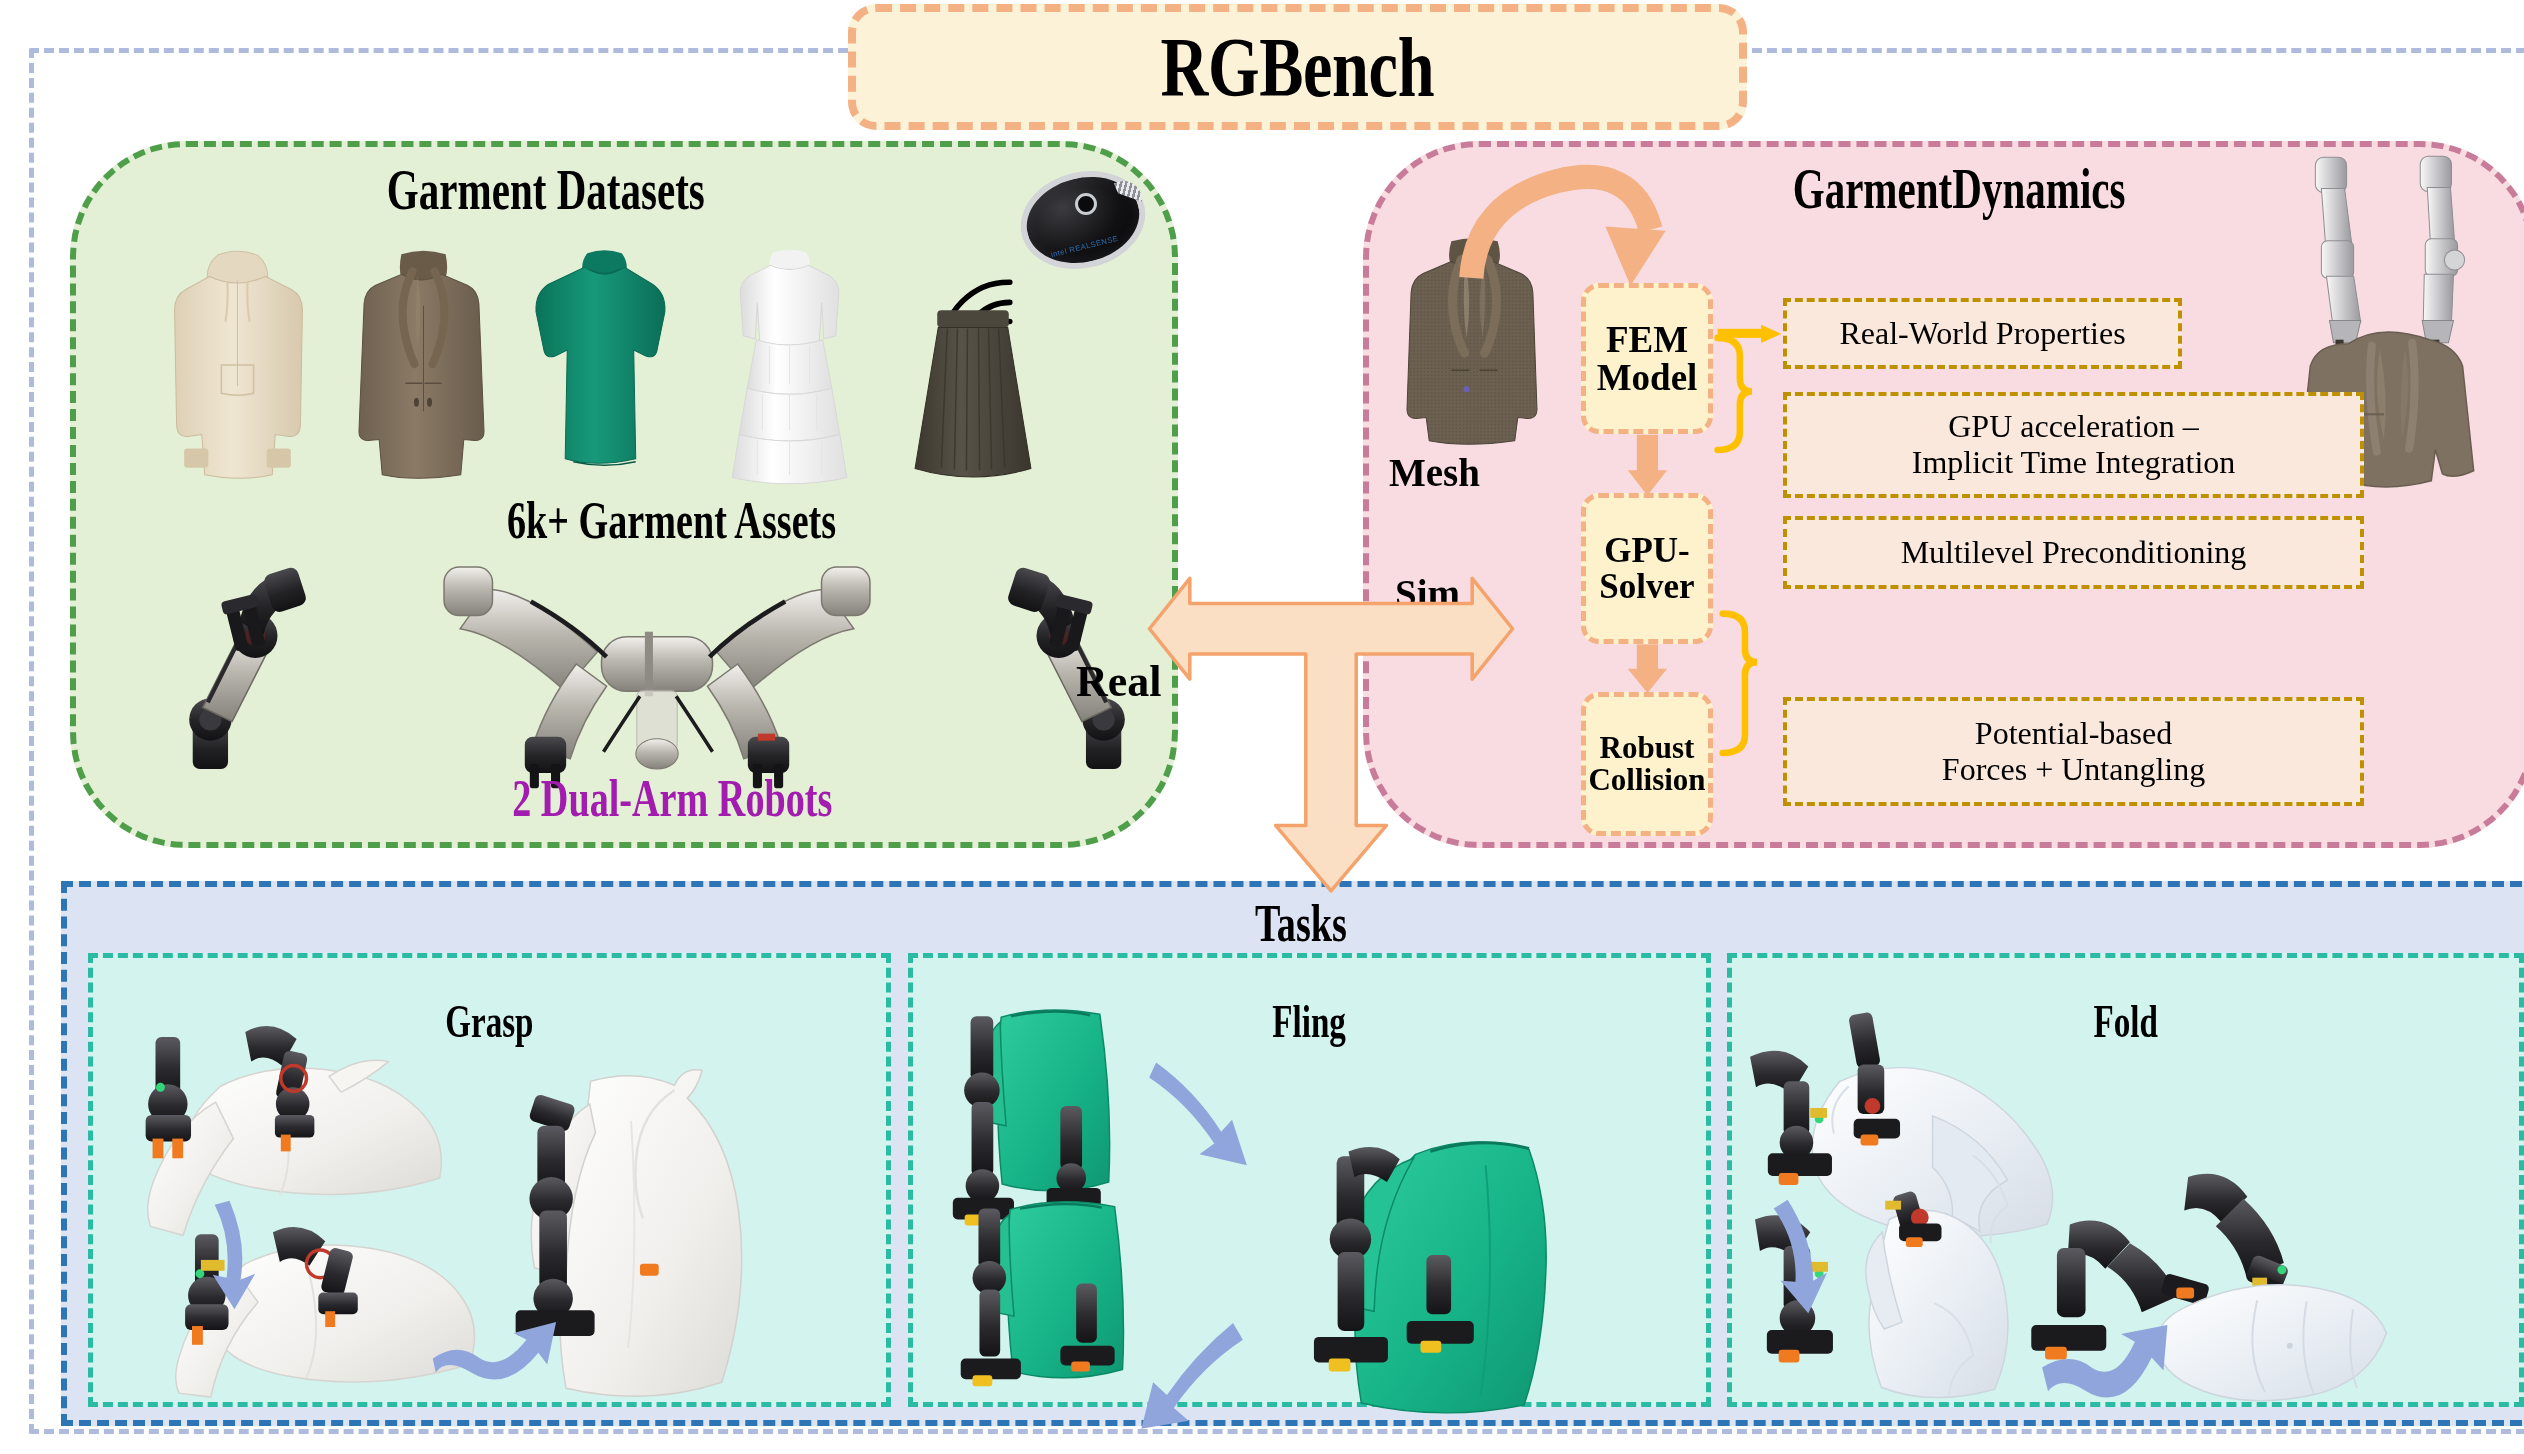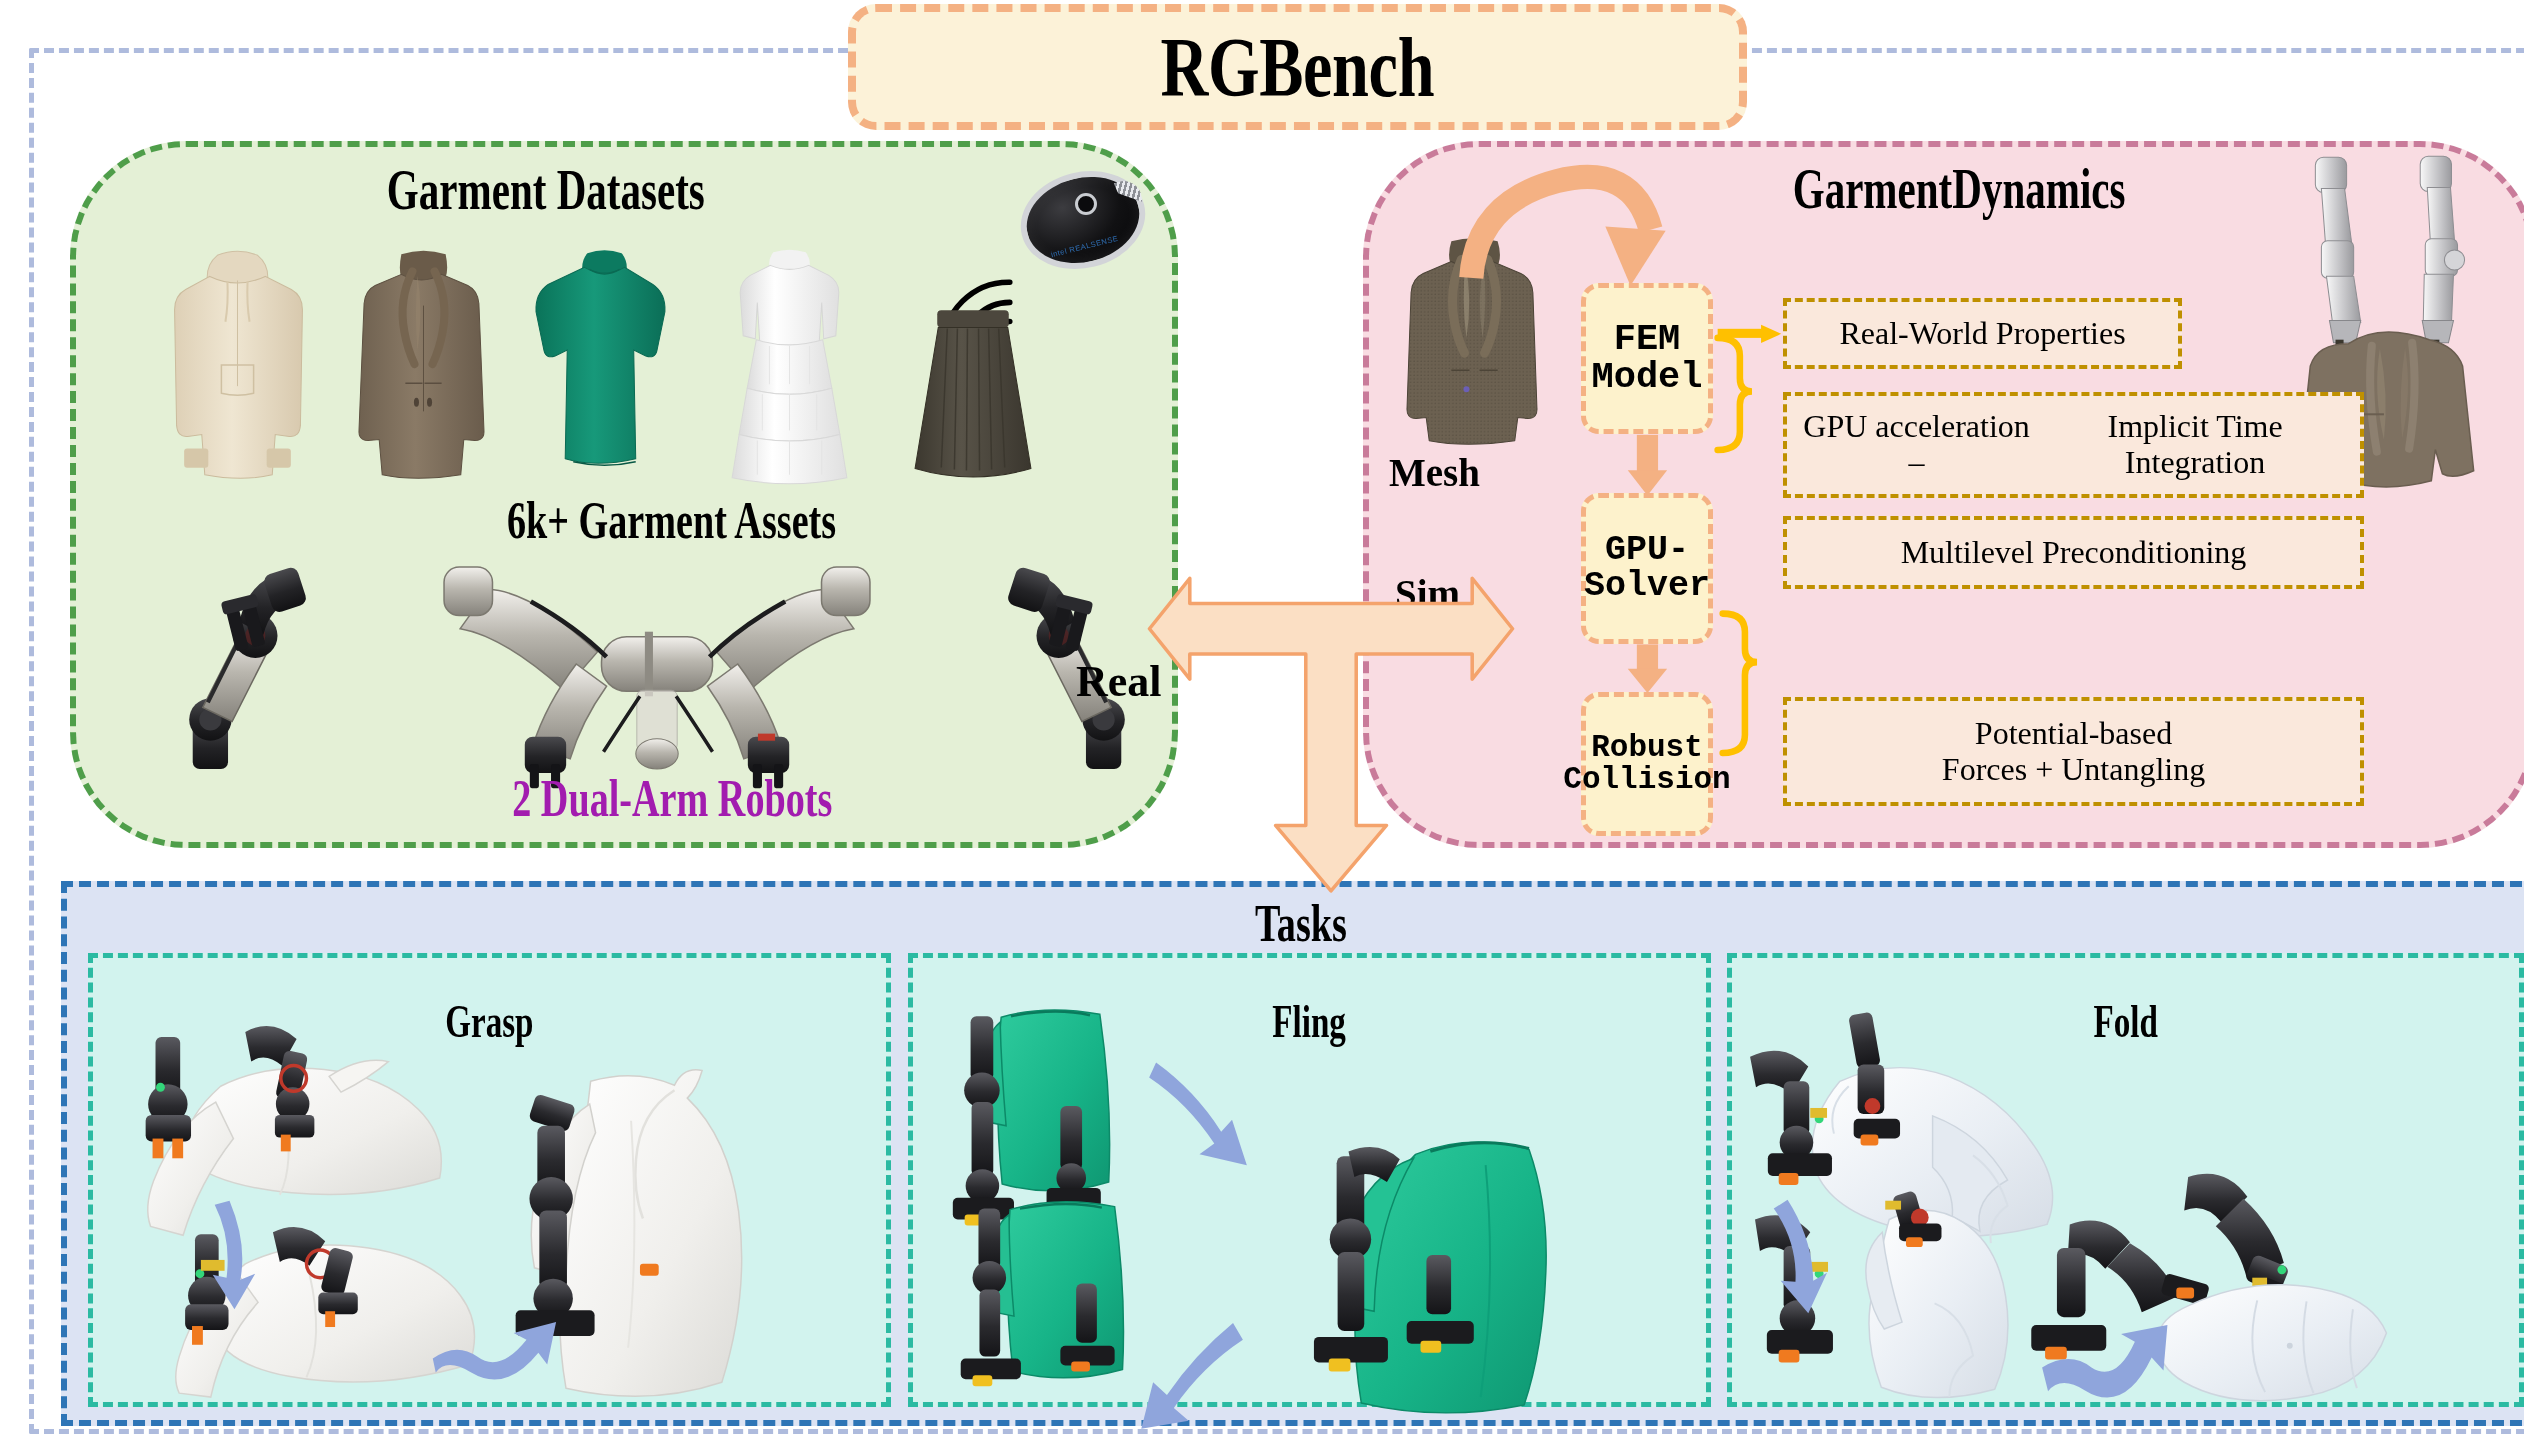--- a/index.html
+++ b/index.html
@@ -143,21 +143,20 @@
     background: #fdf2cc;
     border: 5.6px dashed #f4b183;
     border-radius: 18px;
     display: flex; flex-direction: column;
     align-items: center; justify-content: center;
     text-align: center;
     color: #000;
     font-weight: 700;
     line-height: 1.02;
     z-index: 4;
-    font-family: Liberation Mono, monospace;
   }
   #box-fem    { left: 212px; top: 136px;  width: 132px; height: 151px; font-size: 37px; }
   #box-gpu    { left: 212px; top: 346px;  width: 132px; height: 151px; font-size: 35px; }
   #box-coll   { left: 212px; top: 545px; width: 132px; height: 144px; font-size: 31px; }
 
   
   .feat-box {
     position: absolute;
     background: #fae8dc;
     border: 4.5px dashed #bf9000;
@@ -504,21 +503,21 @@
     <path d="M700 600 q44 0 44 -36 l0 -54 q0 -26 24 -26 q-24 0 -24 -26 l0 -44 q0 -36 -44 -36" transform="translate(-10,0)" fill="none" stroke="#ffc000" stroke-width="13" stroke-linecap="round"></path>
     <path d="M700 810 q44 0 44 -36 l0 -130 q0 -26 24 -26 q-24 0 -24 -26 l0 -40 q0 -36 -44 -36" transform="translate(-10,20) scale(1,1)" fill="none" stroke="#ffc000" stroke-width="0"></path>
 
     <path d="M700 1200 q44 0 44 -36 l0 -118 q0 -26 24 -26 q-24 0 -24 -26 l0 -34 q0 -36 -44 -36" fill="none" stroke="#ffc000" stroke-width="13" stroke-linecap="round"></path>
   </svg>
 
   <div class="feat-box" id="feat-0">
     <span>Real-World Properties</span>
   </div>
   <div class="feat-box" id="feat-1">
-    <div style="display:flex;flex-direction:row;align-items:center">
+    <div style="display:flex;flex-direction:column;align-items:center">
       <span>GPU acceleration –</span>
       <span>Implicit Time Integration</span>
     </div>
   </div>
   <div class="feat-box" id="feat-2">
     <span>Multilevel Preconditioning</span>
   </div>
   <div class="feat-box" id="feat-4">
     <div style="display:flex;flex-direction:column;align-items:center">
       <span>Potential-based</span>

